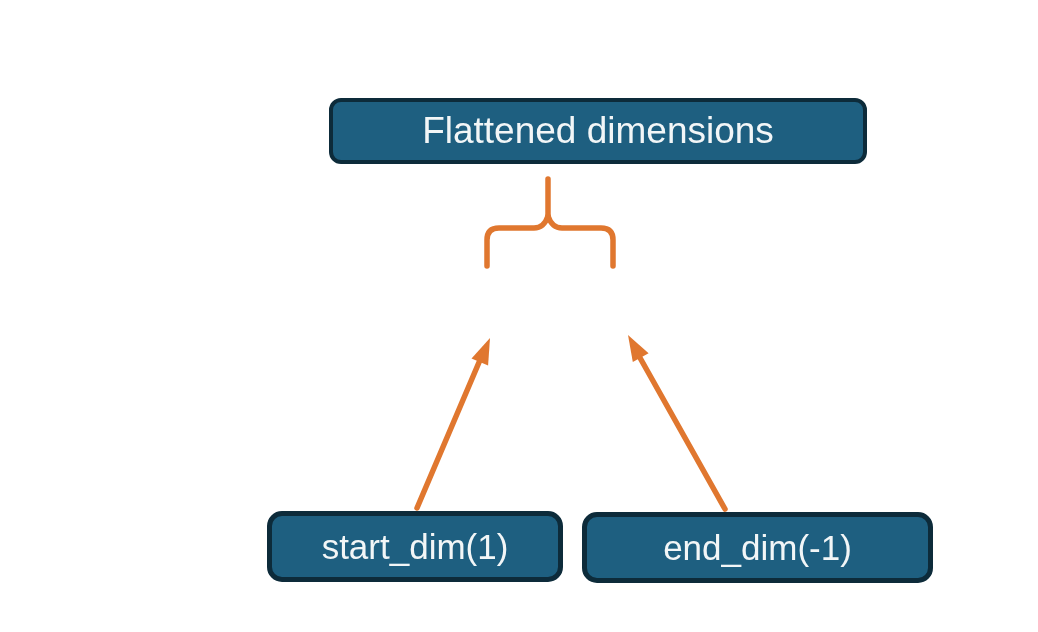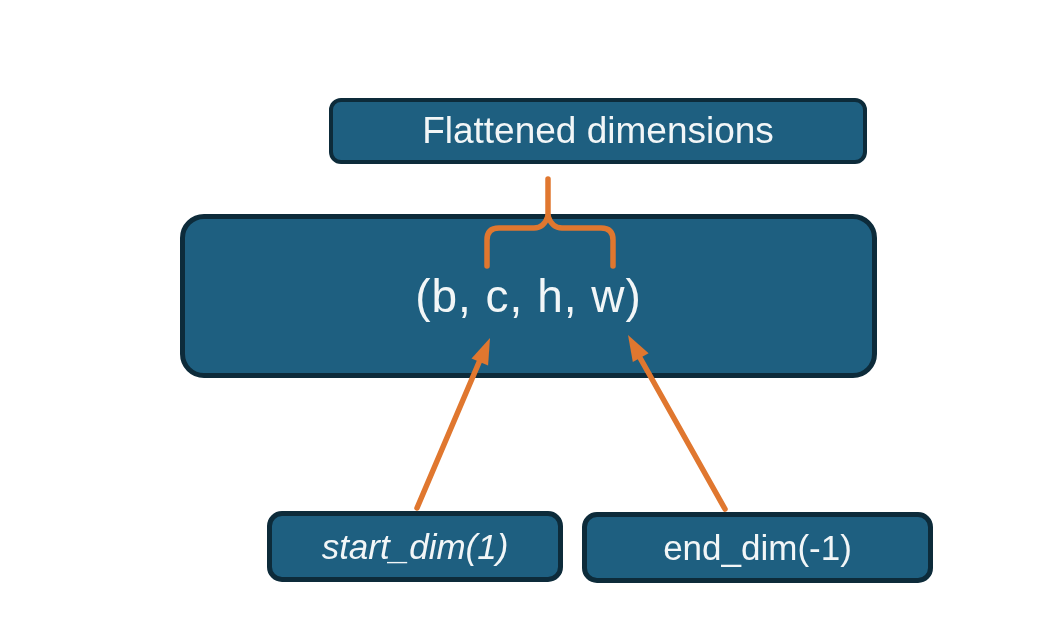--- a/index.html
+++ b/index.html
@@ -31,21 +31,21 @@
     left:293px;top:98px;width:538px;height:66px;
     border-radius:12px;font-size:37px;margin-left:36px;
   }
   .node-tensor{
     left:180px;top:214px;width:697px;height:164px;
     border-width:5px;border-radius:24px;font-size:46px;
     letter-spacing:1px;
   }
   .node-start{
     left:267px;top:511px;width:296px;height:71px;
-    border-width:5px;border-radius:15px;font-size:35px;font-style:italic;
+    border-width:5px;border-radius:15px;font-size:35px;
   }
   .node-end{
     left:582px;top:512px;width:351px;height:71px;
     border-width:5px;border-radius:15px;font-size:35px;
   }
   .overlay{
     position:absolute;left:0;top:0;width:1038px;height:632px;
     pointer-events:none;
   }
   .orange-stroke{
@@ -59,23 +59,20 @@
 </style>
 </head>
 <body>
 
 <div class="canvas">
 
   <div class="node node-title">
     <span>Flattened dimensions</span>
   </div>
 
-  <div class="node node-tensor">
-    <span>(b, c, h, w)</span>
-  </div>
 
   <div class="node node-start">
     <span>start_dim(1)</span>
   </div>
 
   <div class="node node-end">
     <span>end_dim(-1)</span>
   </div>
 
   <svg class="overlay" viewBox="0 0 1038 632">

